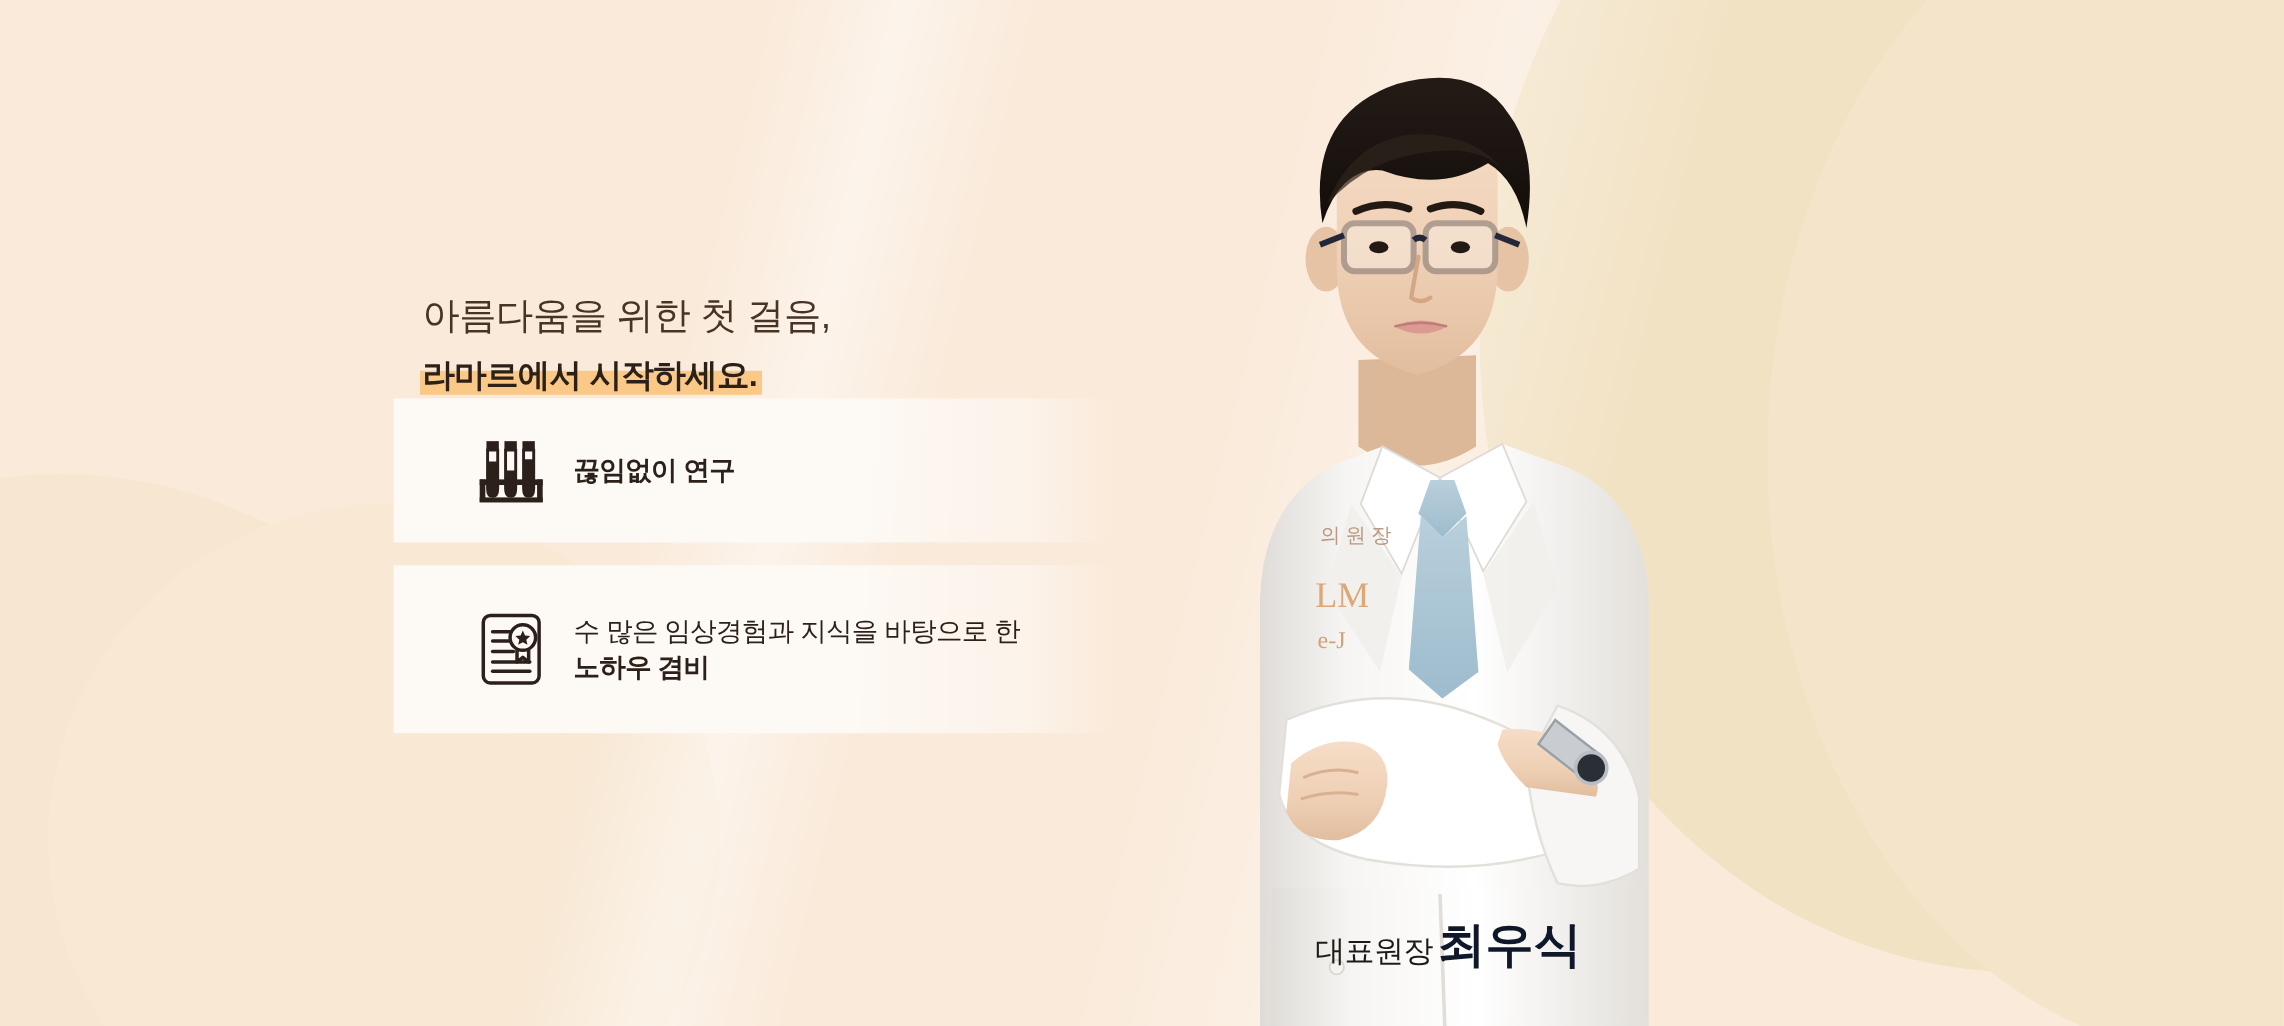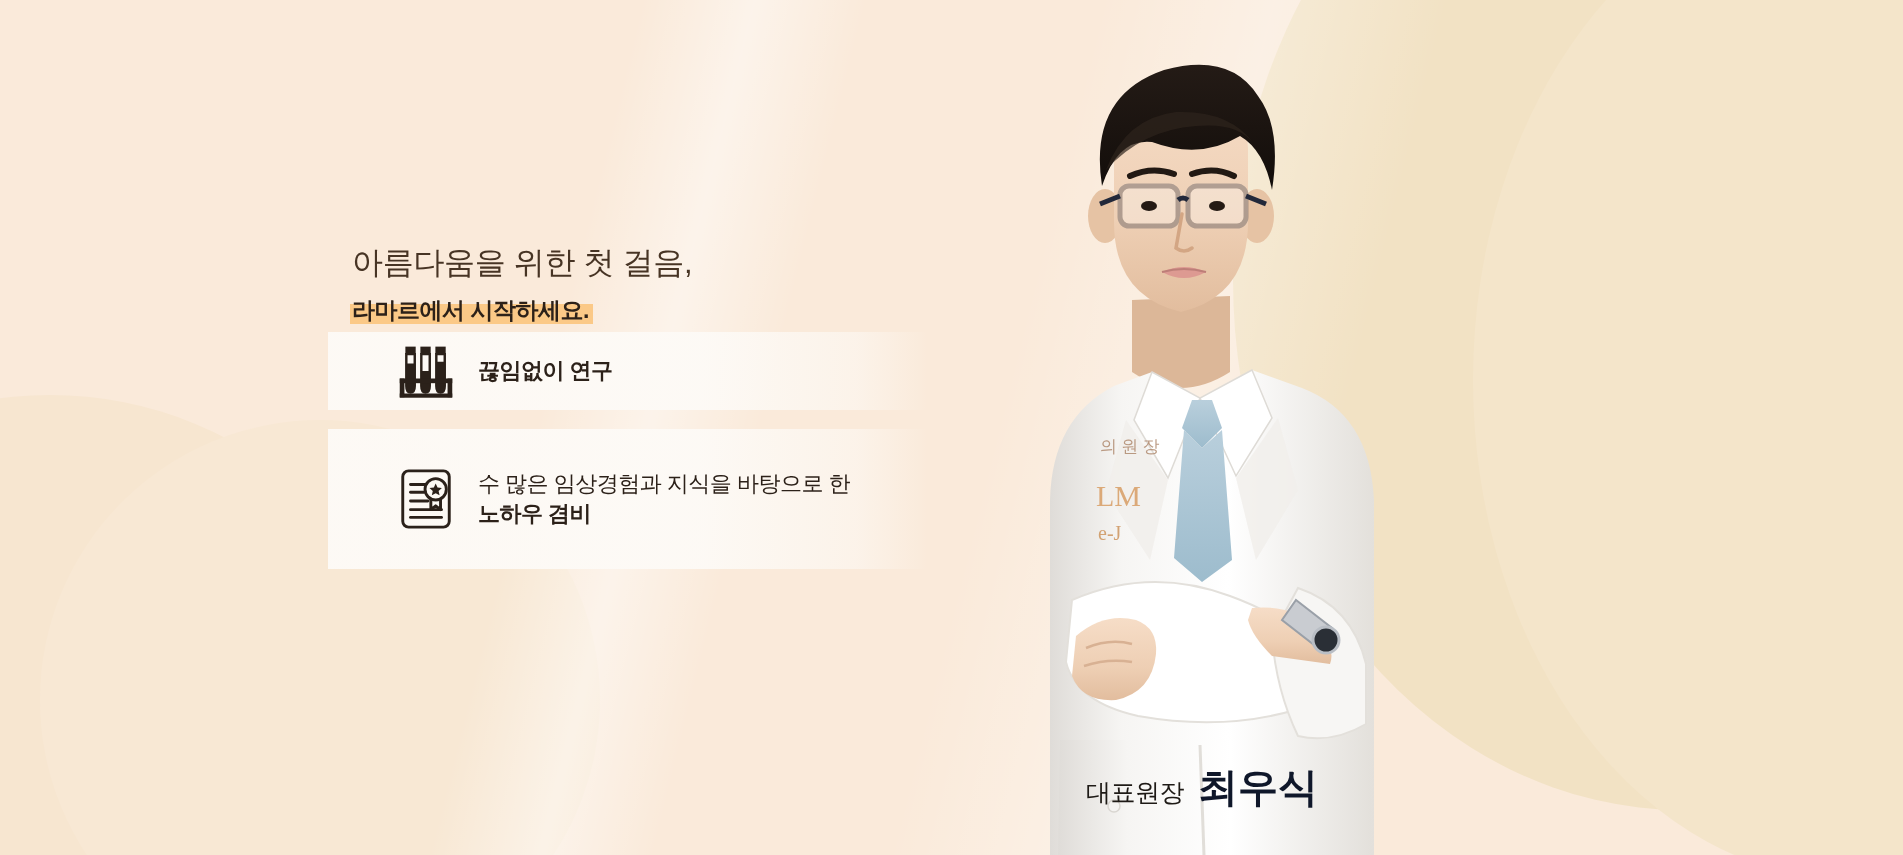--- a/index.html
+++ b/index.html
@@ -121,36 +121,36 @@
     left:-2px;
     bottom:2px;
     height:20px;
     width:calc(100% + 6px);
     background:#fbc987;
     z-index:0;
   }
   .sub-line2 {
     position:relative;
     z-index:1;
-    font-size:23px;
+    font-size:27px;
     font-weight:bold;
     color:#2c2119;
     letter-spacing:-0.5px;
     white-space:nowrap;
   }
 
   
   .features {
     position:absolute;
     left:328px; top:332px;
     width:600px;
   }
   .feature {
     position:relative;
-    height:78px;
+    height:120px;
     display:flex;
     align-items:center;
     background:linear-gradient(90deg,rgba(253,250,246,.97) 0%,rgba(253,250,246,.95) 62%,rgba(253,250,246,.55) 88%,rgba(253,250,246,0) 100%);
     margin-bottom:19px;
     padding-left:68px;
   }
   .feature.tall { height:140px; }
   .feature-icon {
     width:60px;
     display:flex;
@@ -180,21 +180,21 @@
     right:585px;
     bottom:40px;
     display:flex;
     align-items:baseline;
     white-space:nowrap;
   }
   .name-role {
     font-size:25px;
     color:#1e1a16;
     letter-spacing:-0.5px;
-    margin-right:14px;
+    margin-right:4px;
   }
   .name-main {
     font-size:40px;
     font-weight:bold;
     color:#0f172a;
     letter-spacing:0px;
     text-align:right;
   }
 </style>
 </head>

